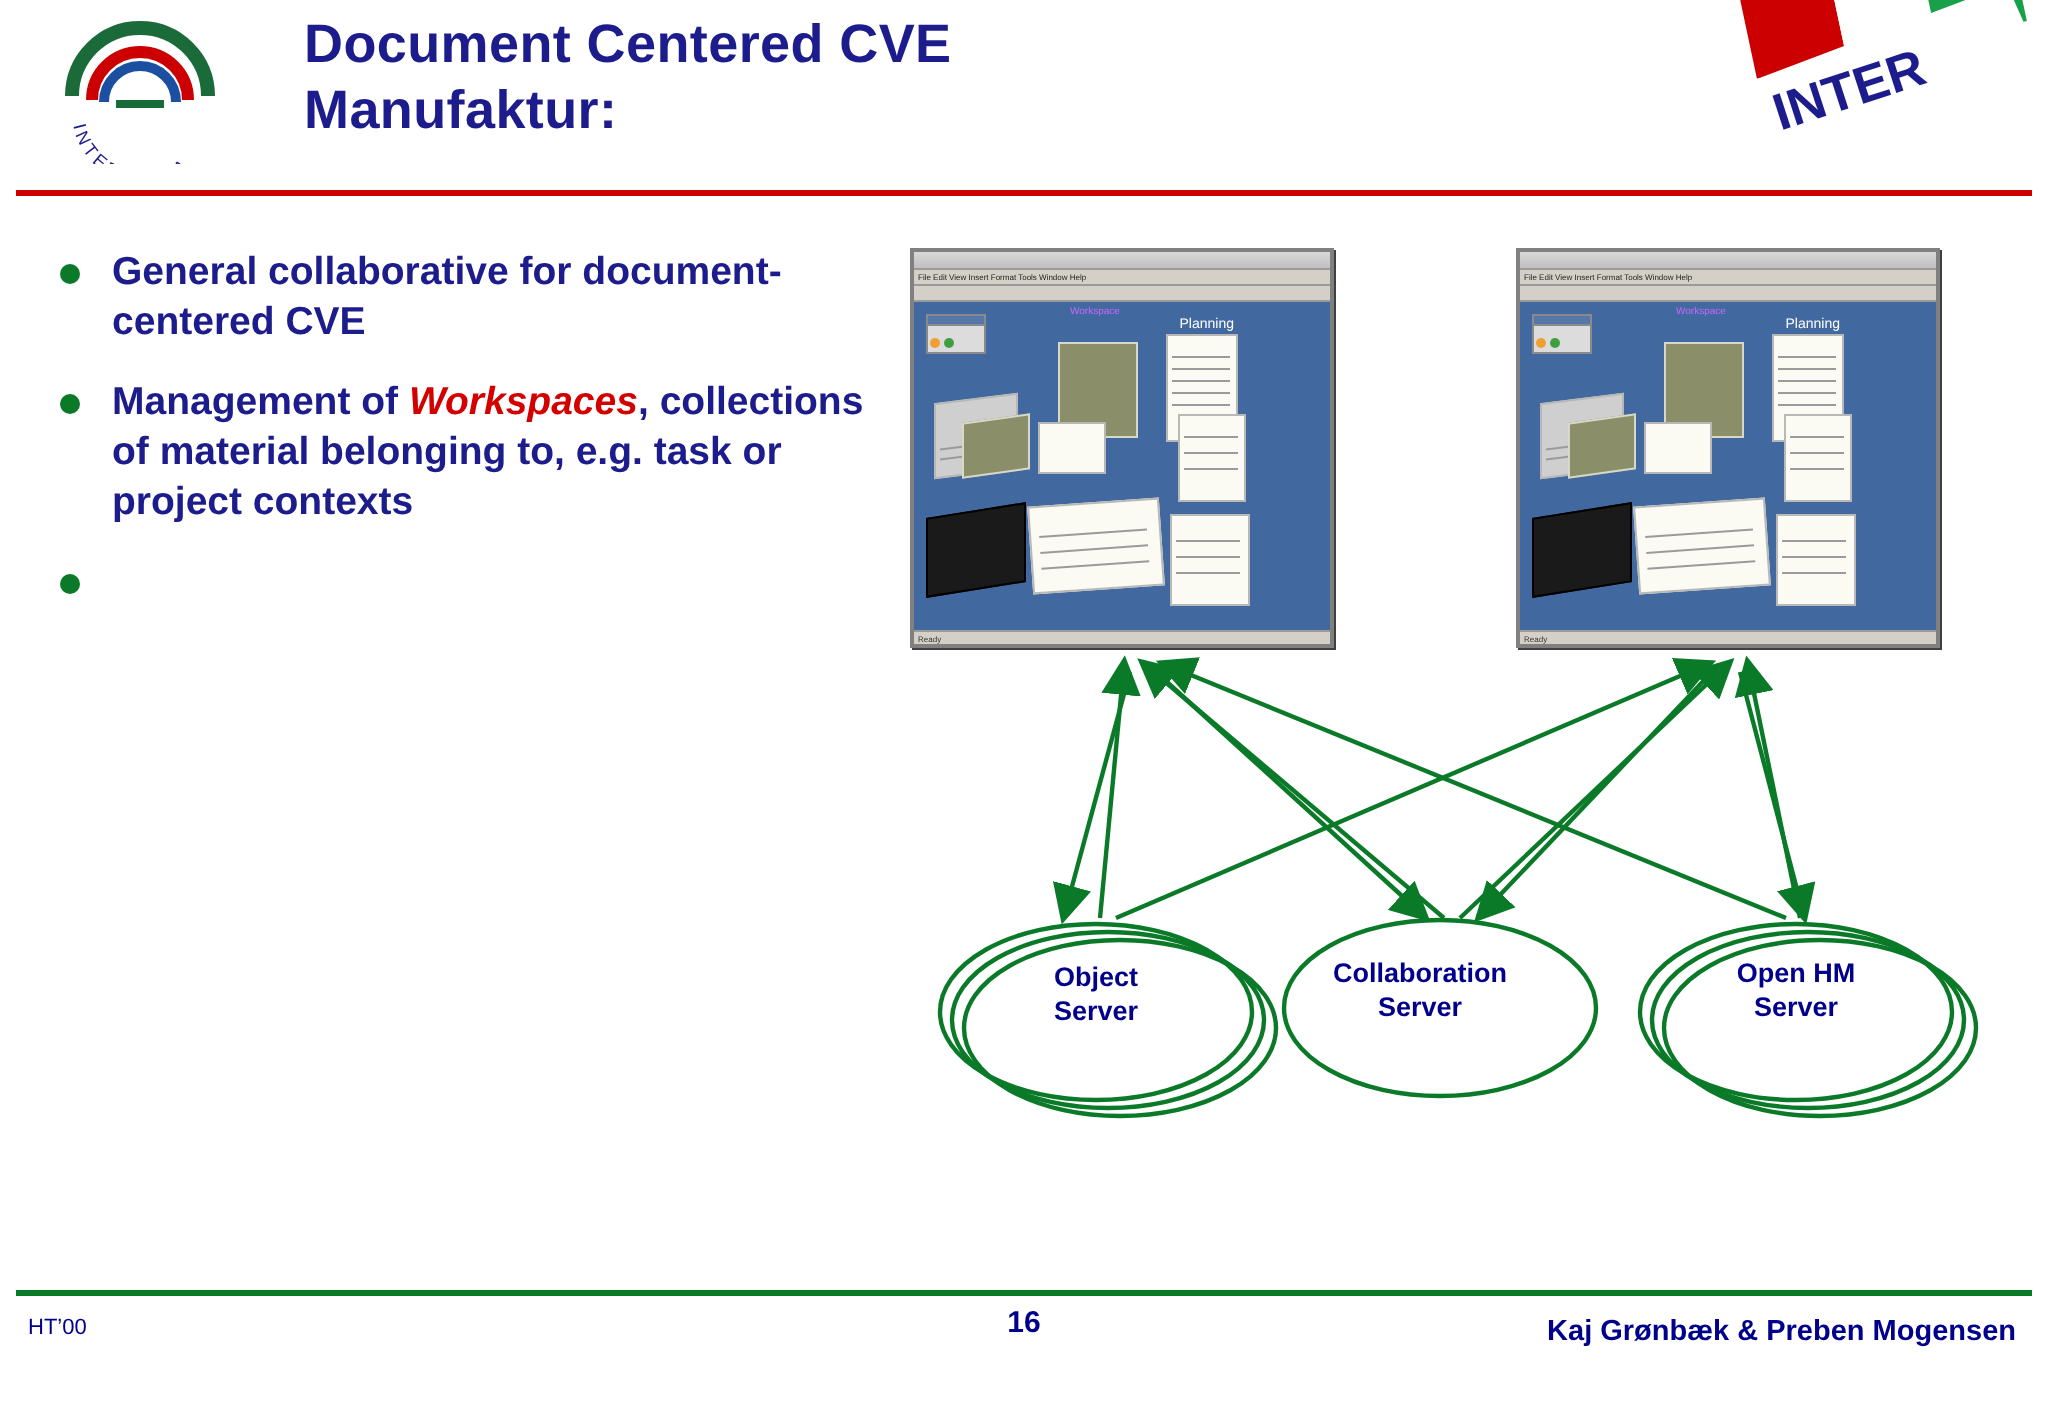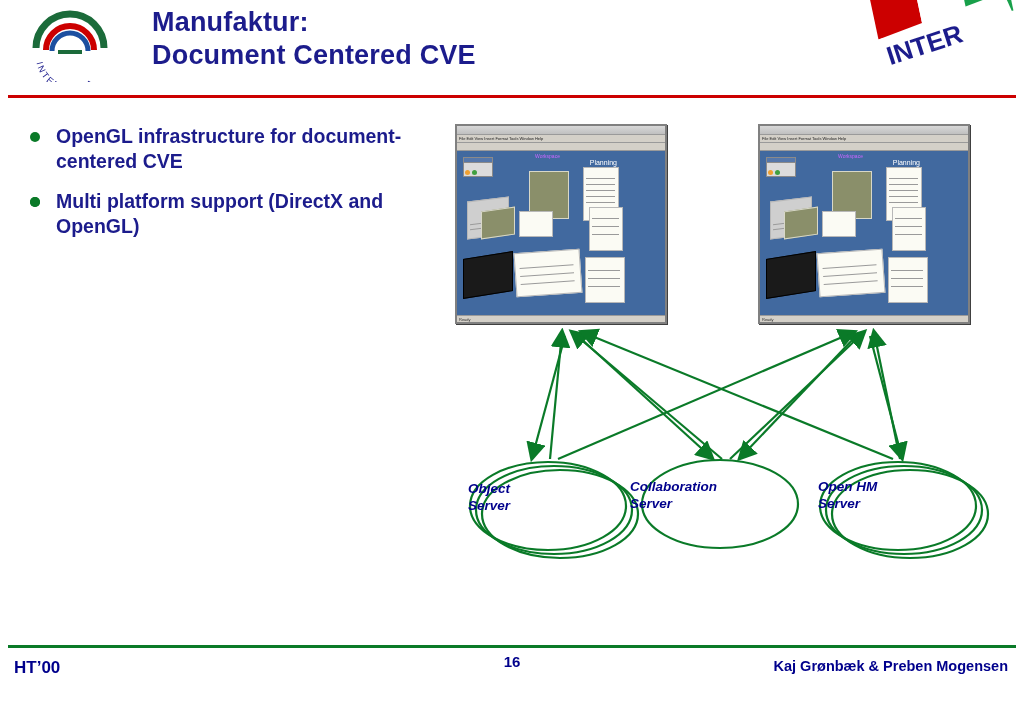--- a/index.html
+++ b/index.html
@@ -190,44 +190,44 @@
 
   
   .diag-svg {
     position: absolute;
     left: 0; top: 0;
     width: 560px; height: 460px;
     pointer-events: none;
   }
   .server-label {
     position: absolute;
+    text-align: center;
     color: #00008c;
     font-size: 13.5px;
     font-weight: bold;
     line-height: 17px;
     width: 160px;
-    font-style: italic;
   }
   .sl1 { left: 18px;  top: 356px; }
   .sl2 { left: 180px; top: 354px; }
   .sl3 { left: 368px; top: 354px; }
 
   
   .footer-rule {
     position: absolute;
     left: 8px; top: 645px;
     width: 1008px; height: 3px;
     background: #0a7a28;
   }
   .footer-left {
     position: absolute;
     left: 14px; top: 658px;
     color: #00008c;
-    font-size: 17px;
-    font-weight: bold;
+    font-size: 11px;
+    font-weight: normal;
   }
   .footer-center {
     position: absolute;
     left: 0; top: 653px;
     width: 1024px;
     text-align: center;
     color: #00008c;
     font-size: 15px;
     font-weight: bold;
   }
@@ -251,22 +251,22 @@
       <path d="M34 47 A18 18 0 0 1 70 47" fill="none" stroke="#1c4fa0" stroke-width="5"></path>
       <path d="M40 48 L64 48" stroke="#1b6b3a" stroke-width="4"></path>
       <path id="arcTxt" d="M18 52 A36 36 0 0 0 90 52" fill="none"></path>
       <text font-family="Liberation Sans, sans-serif" font-size="9" fill="#1c1c8c" letter-spacing="2">
         <textPath href="#arcTxt" startOffset="6%">INTERMEDIA</textPath>
       </text>
     </svg>
   </div>
 
   <div class="title-block">
+    <div class="title-line">Document Centered CVE</div>
     <div class="title-line">Manufaktur:</div>
-    <div class="title-line">Document Centered CVE</div>
   </div>
 
   <div class="corner-art">
     <svg width="160" height="88" viewBox="0 0 160 88">
       <g transform="rotate(-12 80 40)">
         <rect x="18" y="-14" width="46" height="40" fill="#cc0000"></rect>
         <rect x="64" y="-14" width="46" height="40" fill="#ffffff"></rect>
         <rect x="110" y="-14" width="46" height="40" fill="#18a04a"></rect>
         <path d="M20 26 L150 6 L156 34 L26 56 Z" fill="#ffffff"></path>
         <text x="24" y="54" font-family="Liberation Sans, sans-serif" font-size="26" font-weight="bold" fill="#1c1c8c" transform="rotate(-6 24 54)">INTER</text>
@@ -274,33 +274,33 @@
     </svg>
   </div>
 
   <div class="header-rule"></div>
 </div>
 
 <div class="bullets">
 
   <div class="bullet">
     <span class="dot"></span>
-    <span>OpenGL infrastructure for document-centered CVE</span>
-  </div>
-
-
+    <span>General collaborative for document-centered CVE</span>
+  </div>
 
   <div class="bullet">
     <span class="dot"></span>
-  </div>
+    <span>Management of </span><span class="em-red">Workspaces</span><span>, collections of material belonging to, e.g. task or project contexts</span>
+  </div>
+
 
   <div class="bullet">
     <span class="dot"></span>
-    <span>Multi platform support (DirectX and OpenGL)</span>
-  </div>
+  </div>
+
 
 
 </div>
 
 <div class="diagram">
 
   <div class="screenshot sc1">
     <div class="sc-titlebar"></div>
     <div class="sc-menubar">File  Edit  View  Insert  Format  Tools  Window  Help</div>
     <div class="sc-toolbar">

